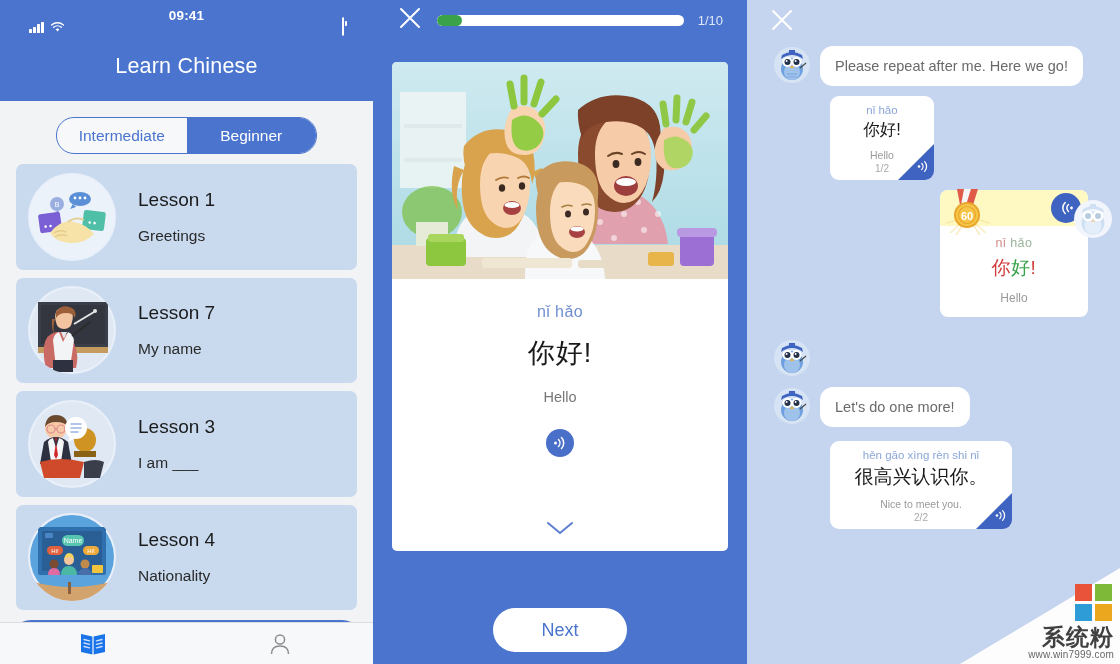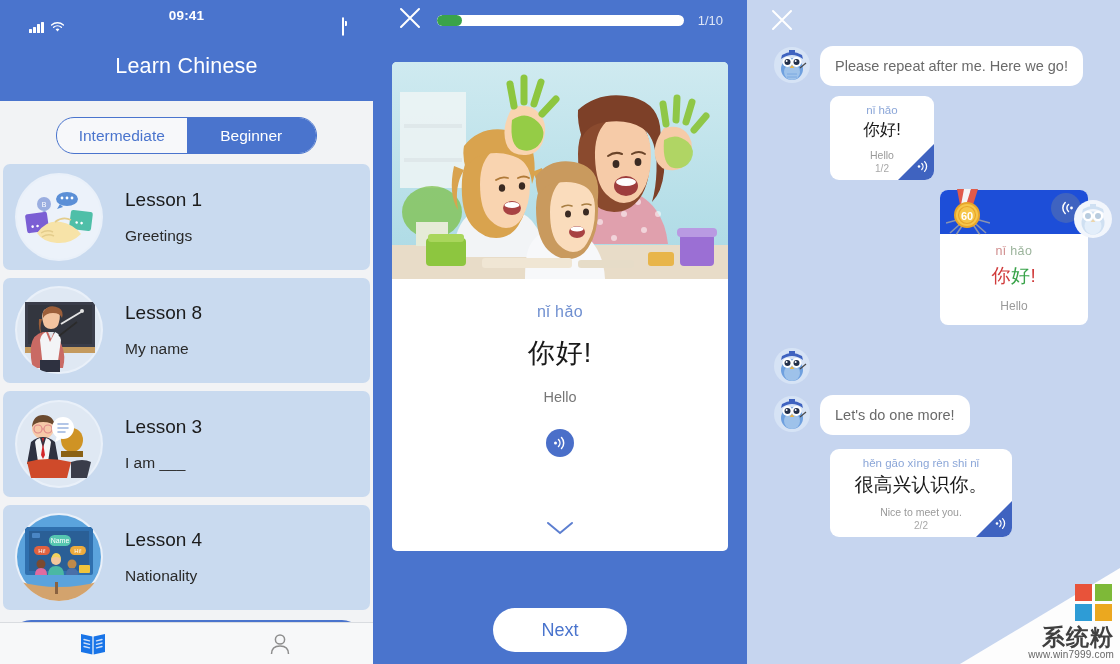--- a/index.html
+++ b/index.html
@@ -56,21 +56,21 @@
   .segmented {
     display: flex; border: 1.2px solid #4a74cd; border-radius: 18px;
     overflow: hidden; width: 262px; height: 37px; background: #f7f8fa;
   }
   .seg {
     flex: 1; display: flex; align-items: center; justify-content: center;
     font-size: 15.5px; color: #4a74cd; cursor: pointer;
   }
   .seg.active { background: #4a74cd; color: #fff; }
 
-  .lesson-list { padding: 0 3px; display: flex; flex-direction: column; gap: 8px; overflow: hidden; }
+  .lesson-list { padding: 0 16px; display: flex; flex-direction: column; gap: 8px; overflow: hidden; }
   .lesson-card {
     background: #c9daef; border-radius: 7px; height: 110px;
     display: flex; align-items: center; padding: 0 6px 0 12px; cursor: pointer;
   }
   .lesson-ico {
     width: 88px; height: 88px; border-radius: 50%; flex: 0 0 88px;
     position: relative; overflow: hidden; background: #e9f0f9;
   }
   .lesson-text { padding-left: 22px; display: flex; flex-direction: column; gap: 16px; }
   .lesson-title { font-size: 19px; color: #1b1b1b; }
@@ -158,21 +158,21 @@
     border-style: solid; border-width: 0 0 36px 36px;
     border-color: transparent transparent #3f63c0 transparent;
   }
   .corner-ico { position: absolute; right: 3px; bottom: 3px; }
 
   .score-card {
     width: 148px; background: #fff; border-radius: 8px;
     margin-left: 167px; position: relative; text-align: center;
     padding-bottom: 12px; overflow: visible;
   }
-  .score-head { height: 44px; background: #1d4ed8; border-radius: 8px 8px 0 0; position: relative; }
+  .score-head { height: 36px; background: #fef9c3; border-radius: 8px 8px 0 0; position: relative; }
   .medal { position: absolute; left: 6px; top: -3px; }
   .score-play {
     position: absolute; right: 7px; top: 3px; width: 30px; height: 30px;
     border-radius: 50%; background: #3f63c0; display: flex;
     align-items: center; justify-content: center; cursor: pointer;
   }
   .sc-pinyin { font-size: 12.5px; margin-top: 10px; letter-spacing: .5px; }
   .sc-hanzi { font-size: 19px; margin-top: 5px; letter-spacing: .5px; }
   .sc-gloss { font-size: 12px; color: #9a9a9a; margin-top: 10px; }
   .ghost-owl {
@@ -272,21 +272,21 @@
           <path d="M31 46 l4 10 5 -10 q5 2 6 8 l-4 28 h-14 l-3 -28 q1 -6 6 -8 Z" fill="#f3f4f6"></path>
           <path d="M33 46 l3 7 3 -7 Z" fill="#e2e5ea"></path>
           <rect x="25" y="74" width="20" height="12" fill="#2e3140"></rect>
           <path d="M29 24 q8 -6 14 0 q3 5 1 12 q-1 7 -8 7 q-7 0 -8 -7 q-2 -7 1 -12 Z" fill="#f2c4a0"></path>
           <path d="M28 26 q6 -9 16 -4 q5 3 3 10 q-2 -5 -9 -5 q-7 0 -10 5 Z" fill="#9c5f3a"></path>
           <path d="M27 33 q-3 10 0 16 q-4 -5 -3 -16 Z" fill="#9c5f3a"></path>
           <path d="M44 50 L62 36" stroke="#2b2b2b" stroke-width="1.6"></path>
         </svg>
       </div>
       <div class="lesson-text">
-        <div class="lesson-title">Lesson 8</div>
+        <div class="lesson-title">Lesson 7</div>
         <div class="lesson-sub">My name</div>
       </div>
     </div>
 
     <div class="lesson-card">
       <div class="lesson-ico">
         <svg width="88" height="88" viewBox="0 0 88 88">
           <circle cx="44" cy="44" r="42" fill="#dfe8f3"></circle>
           <circle cx="28" cy="28" r="11" fill="#f6c9a8"></circle>
           <path d="M17 27 q1 -12 11 -12 q11 0 12 12 q-3 -5 -12 -5 q-8 0 -11 5 Z" fill="#6b4a2f"></path>

